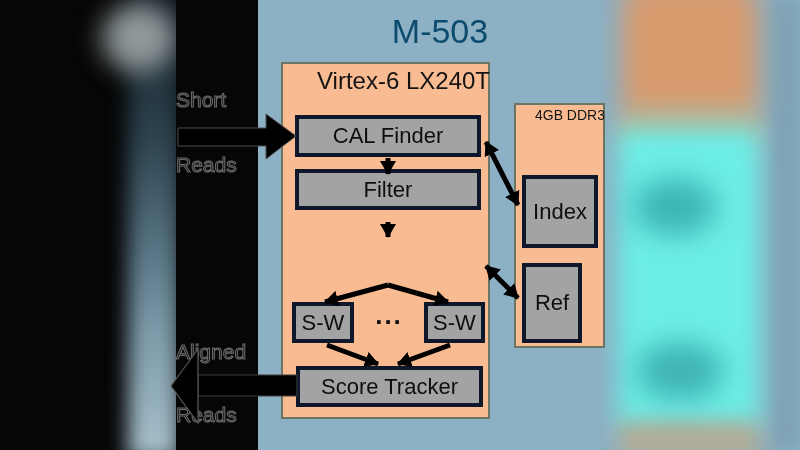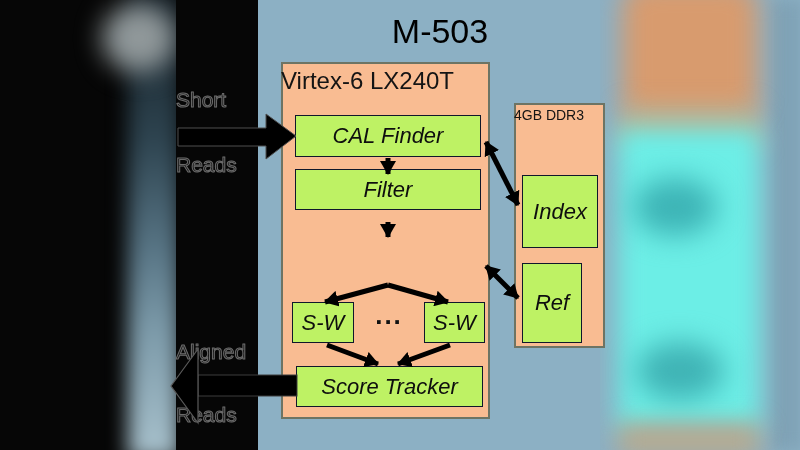--- a/index.html
+++ b/index.html
@@ -26,31 +26,31 @@
   
   #io-bar{position:absolute;left:176px;top:0;width:82px;height:450px;background:#060606;z-index:2;}
   .io-label{
     position:absolute;left:176px;width:86px;text-align:left;
     font-size:21px;color:#161616;z-index:3;
     -webkit-text-stroke:1px #6a6a6a;
     text-shadow:0 0 1px #555;
   }
   
   .slide-title{position:absolute;left:340px;top:12px;width:200px;text-align:center;
-    font-size:34px;color:#000000;z-index:3;}
+    font-size:34px;color:#0c4a6e;z-index:3;}
   .panel{position:absolute;background:#f9bc92;border:2px solid #6d7464;box-sizing:border-box;z-index:2;}
   #fpga-panel{left:281px;top:62px;width:209px;height:357px;}
   #ddr-panel{left:514px;top:103px;width:91px;height:245px;}
-  .panel-label{position:absolute;text-align:left;color:#141414;z-index:3;}
+  .panel-label{position:absolute;text-align:right;color:#141414;z-index:3;}
   #fpga-label{left:281px;top:67px;width:209px;font-size:24px;}
   #ddr-label{left:514px;top:107px;width:91px;font-size:14px;line-height:1.25;}
   .block{
-    position:absolute;background:#bef264;border:1px solid #0f172a;box-sizing:border-box;
+    position:absolute;background:#a3a3a3;border:4px solid #0f172a;box-sizing:border-box;
     display:flex;align-items:center;justify-content:center;
-    font-size:22px;color:#0e0e0e;z-index:3;font-style:italic;
+    font-size:22px;color:#0e0e0e;z-index:3;
   }
   #blk-cal{left:295px;top:115px;width:186px;height:42px;}
   #blk-filter{left:295px;top:169px;width:186px;height:41px;}
   #blk-ref-lookup{left:295px;top:242px;width:186px;height:41px;}
   #blk-sw-left{left:292px;top:302px;width:62px;height:41px;}
   #blk-sw-right{left:424px;top:302px;width:61px;height:41px;}
   #blk-score{left:296px;top:366px;width:187px;height:41px;}
   #blk-index{left:522px;top:175px;width:76px;height:73px;}
   #blk-ref{left:522px;top:263px;width:60px;height:80px;}
   #ellipsis{position:absolute;left:372px;top:300px;width:34px;text-align:center;

